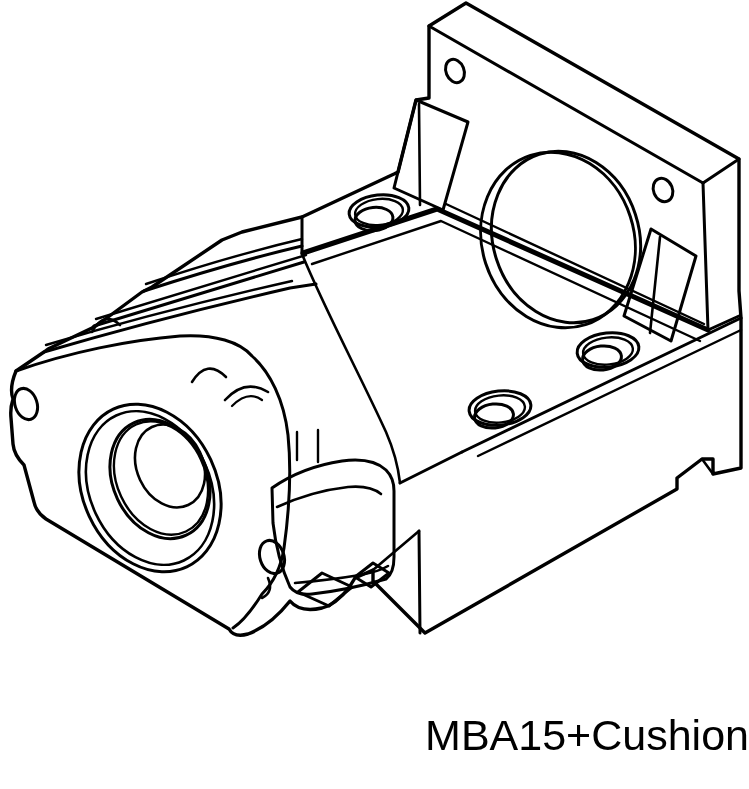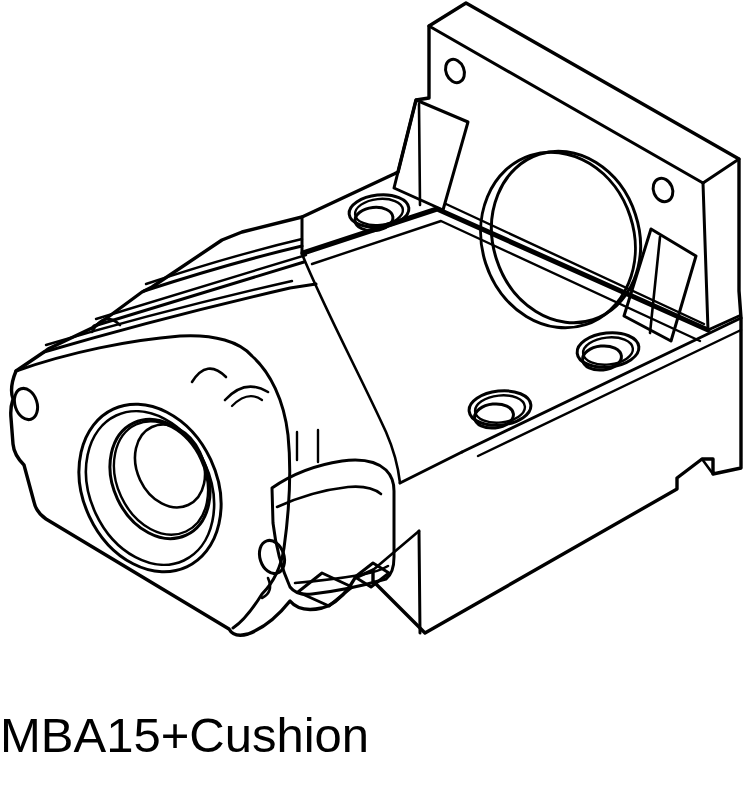--- a/index.html
+++ b/index.html
@@ -1,20 +1,20 @@
 <!DOCTYPE html>
 <html><head>
 <meta charset="utf-8">
 <style>
   html,body{margin:0;padding:0;background:#ffffff;}
   body{width:749px;height:789px;overflow:hidden;font-family:"Liberation Sans",sans-serif;}
   .figure-wrap{width:749px;height:700px;position:relative;background:#ffffff;}
   .figure-wrap svg{display:block;}
-  .caption{width:749px;height:89px;text-align:left;color:#000;
-           font-size:49px;font-weight:400;letter-spacing:0px;
+  .caption{width:749px;height:89px;text-align:right;color:#000;
+           font-size:43px;font-weight:400;letter-spacing:0px;
            font-family:"Liberation Sans",sans-serif;line-height:70px;}
   path,ellipse,line{vector-effect:none;}
 </style>
 </head>
 <body>
 
 <div class="figure-wrap">
 <svg width="749" height="700" viewBox="0 0 749 700" xmlns="http://www.w3.org/2000/svg">
   <g stroke="#000000" fill="none" stroke-width="3" stroke-linejoin="round" stroke-linecap="round">
 

